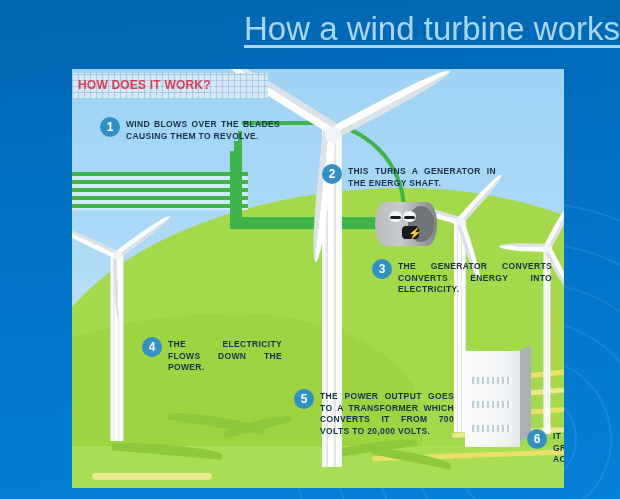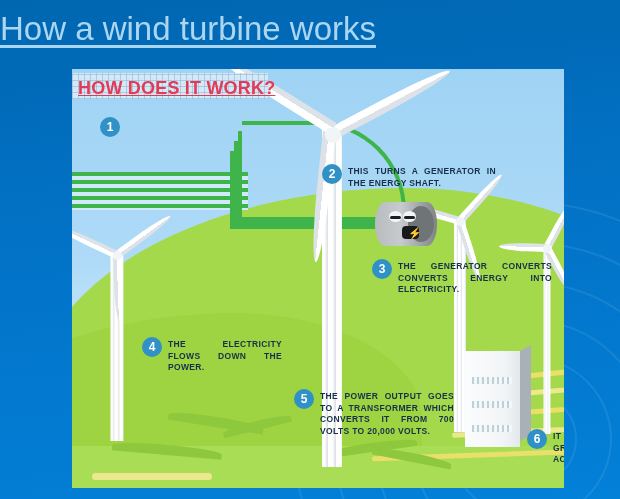--- a/index.html
+++ b/index.html
@@ -44,21 +44,21 @@
   .r3 { width: 235px; height: 235px; }
   .r4 { width: 310px; height: 310px; }
   .r5 { width: 390px; height: 390px; }
   .r6 { width: 470px; height: 470px; }
 
   #slide-title {
     position: absolute;
     top: 8px;
     left: 0;
     width: 620px;
-    text-align: left;
+    text-align: right;
     color: #aad6f2;
     font-size: 33px;
     font-weight: normal;
     letter-spacing: 0px;
     line-height: 42px;
     text-decoration: underline;
     text-underline-offset: 5px;
     white-space: nowrap;
   }
 
@@ -92,25 +92,24 @@
     background:
       repeating-linear-gradient(0deg, rgba(120,160,200,.40) 0 1px, transparent 1px 6px),
       repeating-linear-gradient(90deg, rgba(120,160,200,.40) 0 1px, transparent 1px 6px),
       #d3e9f7;
   }
   .banner-text {
     position: absolute;
     left: 6px;
     top: 5px;
     color: #e23b55;
-    font-size: 18px;
+    font-size: 12px;
     font-weight: bold;
     letter-spacing: .2px;
     white-space: nowrap;
-    text-decoration: underline;
   }
 
   
   .hill {
     position: absolute;
     left: -40px;
     bottom: 0;
     width: 680px;
     height: 300px;
     background: #a4d94b;
@@ -424,20 +423,21 @@
         <div class="tf-vent" style="top:56px;"></div>
         <div class="tf-vent" style="top:80px;"></div>
       </div>
 
       <div class="banner">
         <div class="banner-text">HOW DOES IT WORK?</div>
       </div>
 
       <div class="step" id="step-1">
         <div class="step-num">1</div>
+        <div class="step-text">WIND BLOWS OVER THE BLADES CAUSING THEM TO REVOLVE.</div>
       </div>
       <div class="step" id="step-2">
         <div class="step-num">2</div>
         <div class="step-text">THIS TURNS A GENERATOR IN THE ENERGY SHAFT.</div>
       </div>
       <div class="step" id="step-3">
         <div class="step-num">3</div>
         <div class="step-text">THE GENERATOR CONVERTS CONVERTS ENERGY INTO ELECTRICITY.</div>
       </div>
       <div class="step" id="step-4">

